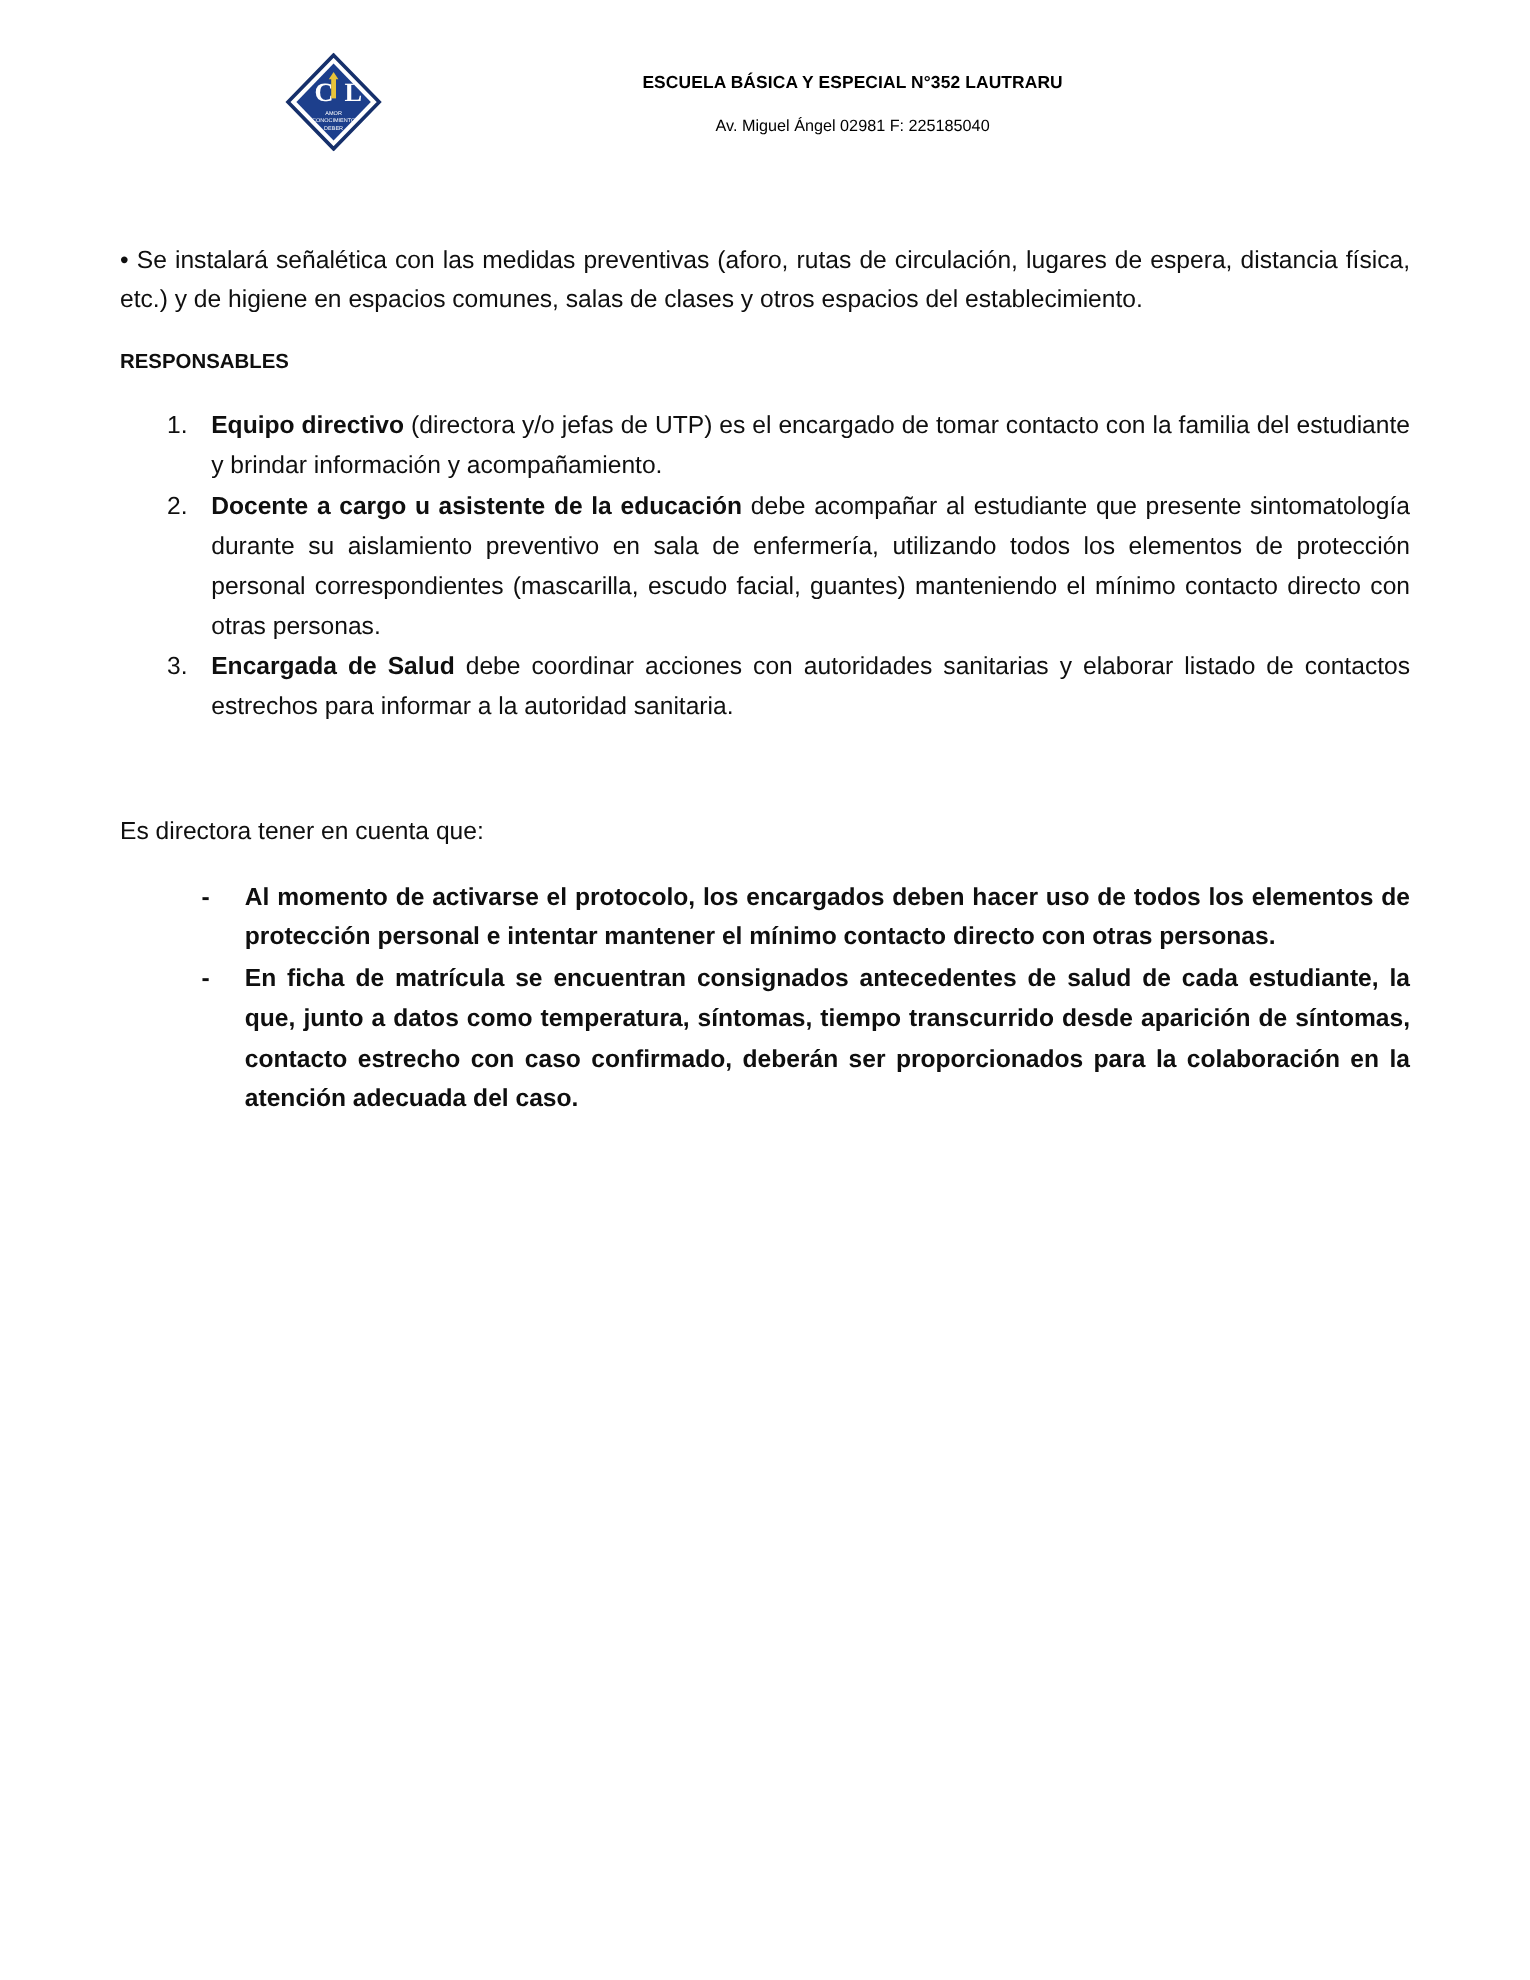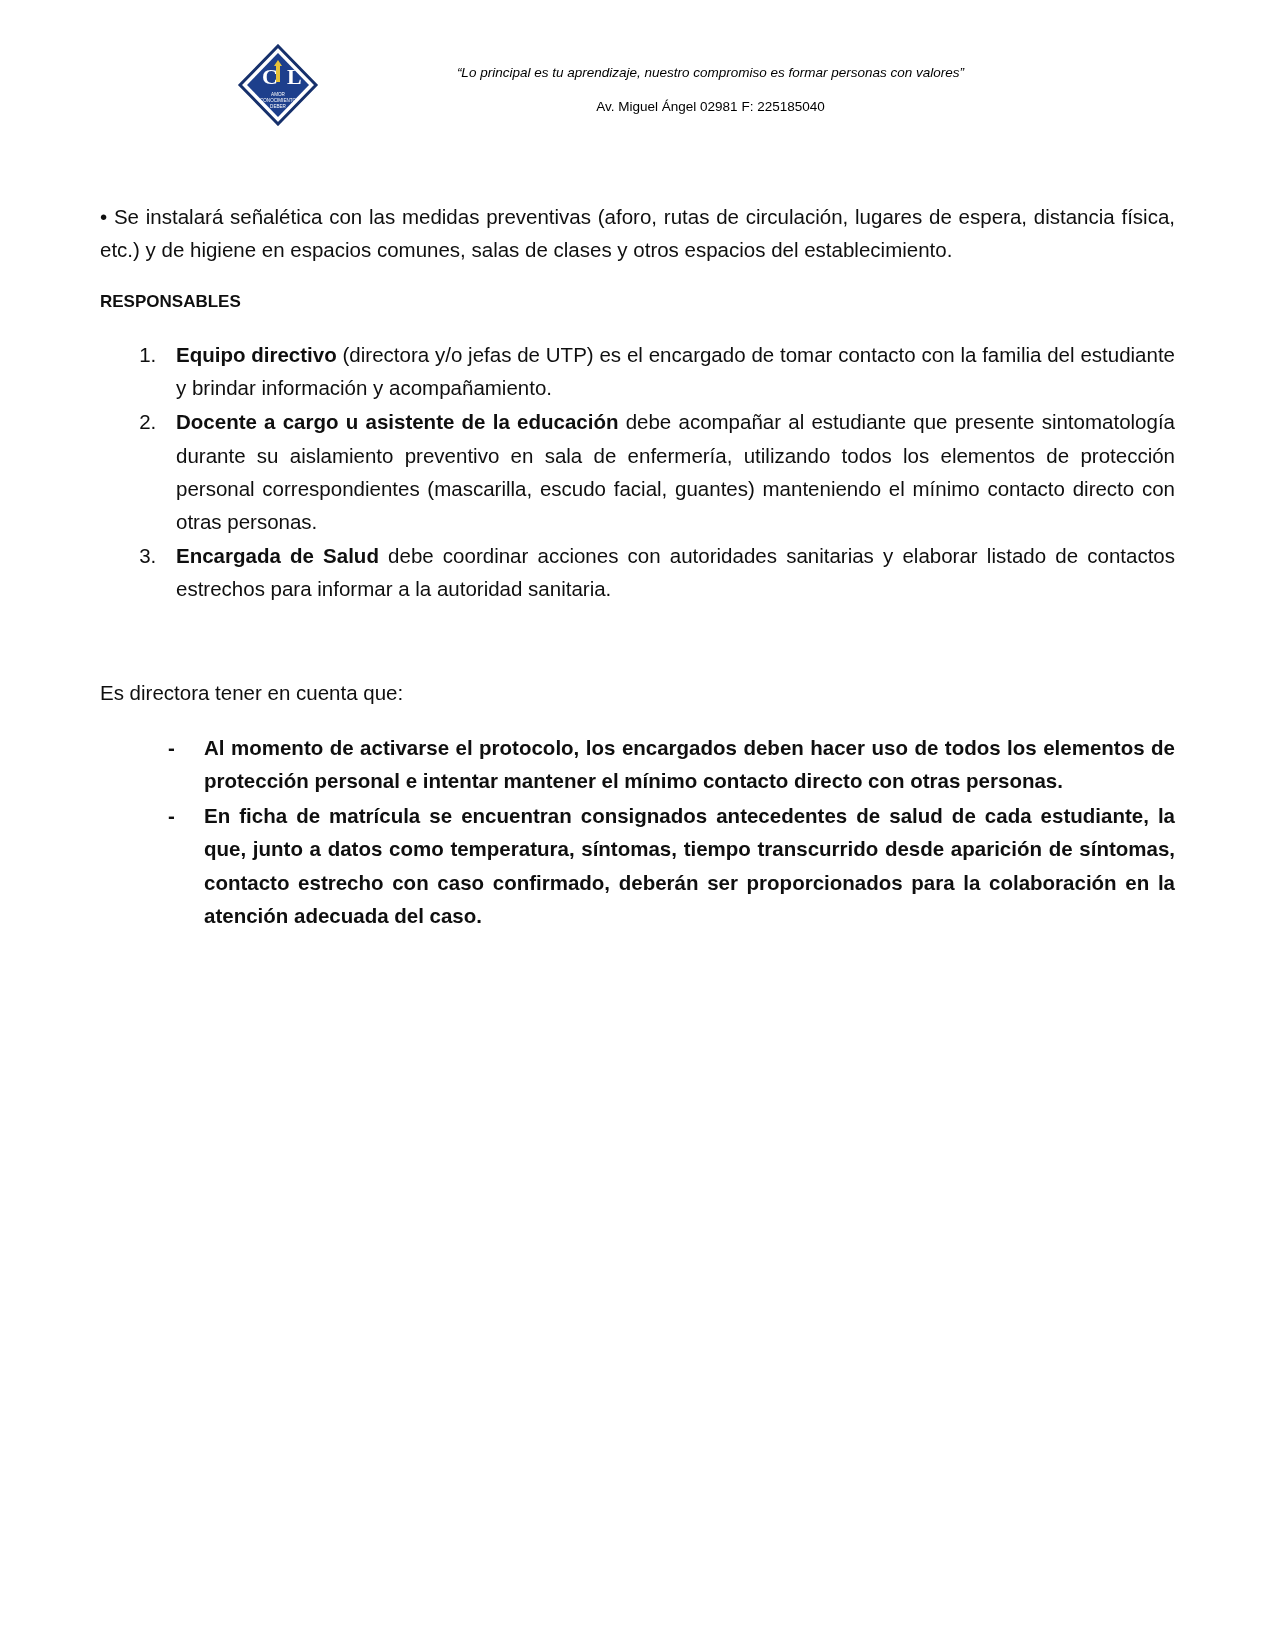--- a/index.html
+++ b/index.html
@@ -139,21 +139,21 @@
           <text x="50" y="40" font-family="Liberation Serif, serif" font-size="22" font-weight="bold" fill="#ffffff">L</text>
           <rect x="39" y="20" width="4" height="18" fill="#e8c33a"></rect>
           <polygon points="41,16 45,22 37,22" fill="#e8c33a"></polygon>
           <text x="41" y="52" text-anchor="middle" font-family="Liberation Sans, sans-serif" font-size="4.6" fill="#ffffff">AMOR</text>
           <text x="41" y="58" text-anchor="middle" font-family="Liberation Sans, sans-serif" font-size="4.6" fill="#ffffff">CONOCIMIENTO</text>
           <text x="41" y="64" text-anchor="middle" font-family="Liberation Sans, sans-serif" font-size="4.6" fill="#ffffff">DEBER</text>
         </svg>
       </div>
     </div>
     <div class="header-text">
-      <div class="header-slogan">“Lo principal es tu aprendizaje, nuestro compromiso es formar personas con valores”</div>
+      <div class="header-title">ESCUELA BÁSICA Y ESPECIAL N°352 LAUTRARU</div>
       <div class="header-address">Av. Miguel Ángel 02981 F: 225185040</div>
     </div>
   </div>
 
   <div class="content">
 
     <p class="para bullet-dot">• Se instalará señalética con las medidas preventivas (aforo, rutas de circulación, lugares de espera, distancia física, etc.) y de higiene en espacios comunes, salas de clases y otros espacios del establecimiento.</p>
 
     <p class="section-head">RESPONSABLES</p>
 

